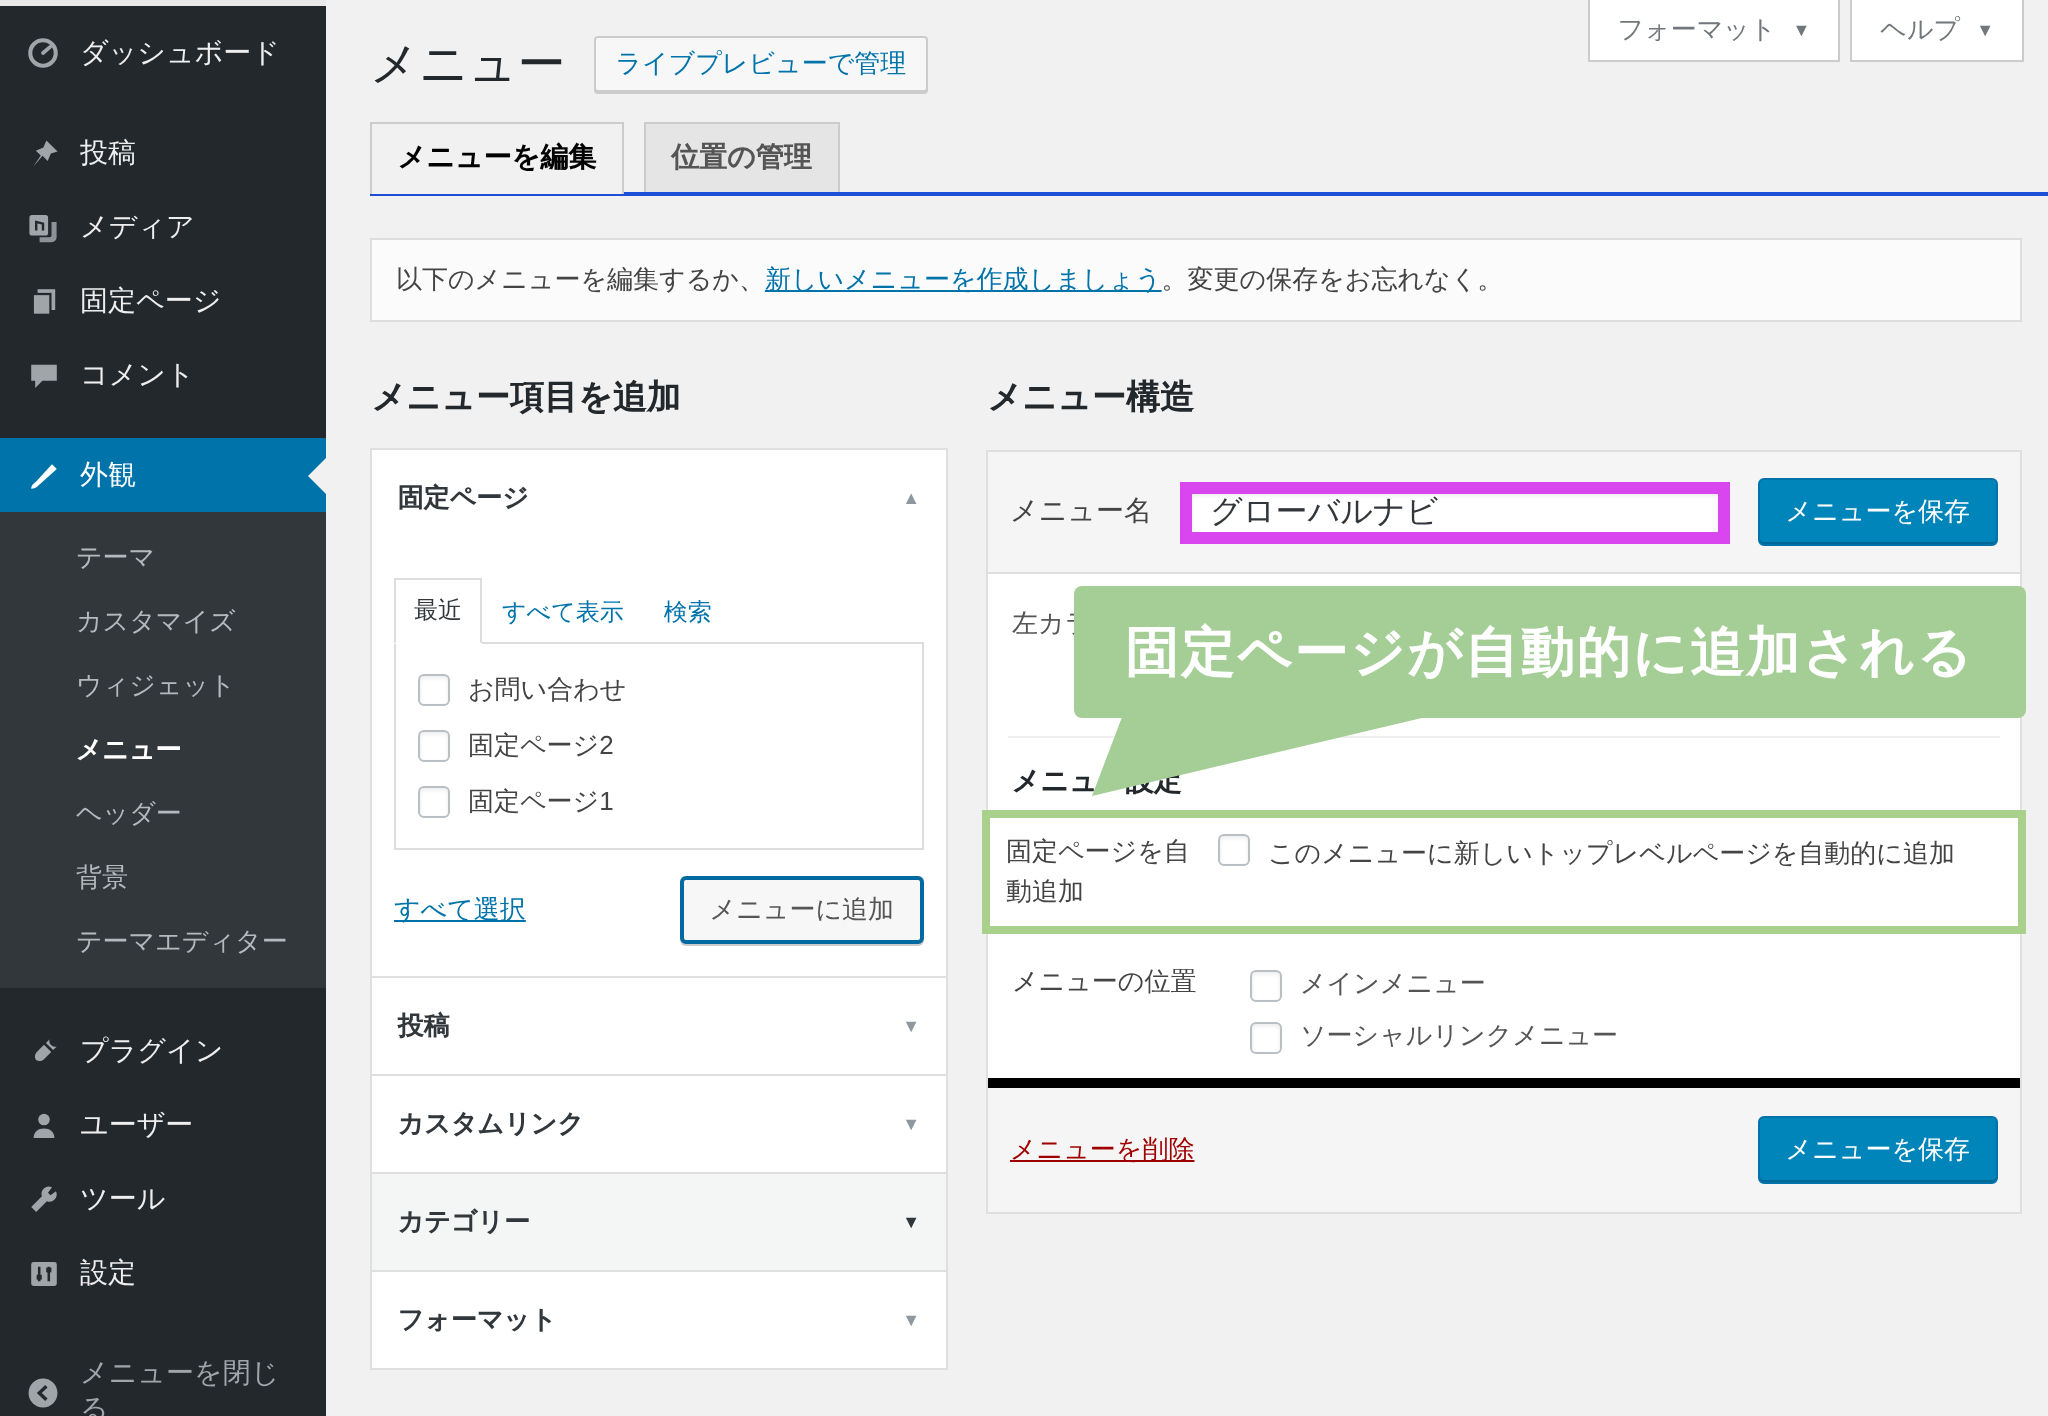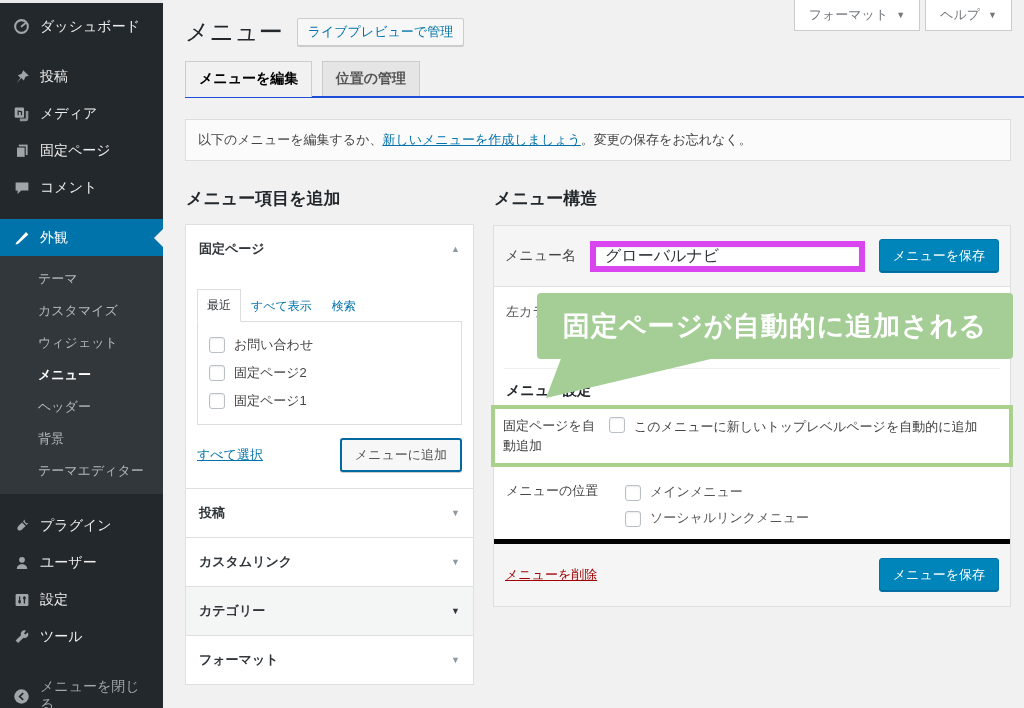--- a/index.html
+++ b/index.html
@@ -174,35 +174,35 @@
         <svg width="16" height="16" viewBox="0 0 20 20">
             <circle cx="10" cy="6" r="3.6" fill="currentColor"></circle>
             <path d="M3.5 17.5c0-4 2.9-6 6.5-6s6.5 2 6.5 6z" fill="currentColor"></path>
           </svg>
       </span>
       <span>ユーザー</span>
     </div>
     <div class="menu-item">
       <span class="ic">
         <svg width="16" height="16" viewBox="0 0 20 20">
+            <path d="M17.5 4.5 14 7 12.5 5.5 15 2a4.6 4.6 0 0 0-6.3 5.7L2 14.4 5.1 17.5l6.7-6.7A4.6 4.6 0 0 0 17.5 4.5z" fill="currentColor"></path>
+          </svg>
+      </span>
+      <span>ツール</span>
+    </div>
+    <div class="menu-item">
+      <span class="ic">
+        <svg width="16" height="16" viewBox="0 0 20 20">
             <rect x="2" y="2.5" width="16" height="15" rx="1.5" fill="currentColor"></rect>
             <path d="M7 5.5v9M13 5.5v9" stroke="#23282d" stroke-width="1.6"></path>
             <rect x="5.4" y="10.5" width="3.2" height="3" fill="#23282d"></rect>
             <rect x="11.4" y="6" width="3.2" height="3" fill="#23282d"></rect>
           </svg>
       </span>
       <span>設定</span>
-    </div>
-    <div class="menu-item">
-      <span class="ic">
-        <svg width="16" height="16" viewBox="0 0 20 20">
-            <path d="M17.5 4.5 14 7 12.5 5.5 15 2a4.6 4.6 0 0 0-6.3 5.7L2 14.4 5.1 17.5l6.7-6.7A4.6 4.6 0 0 0 17.5 4.5z" fill="currentColor"></path>
-          </svg>
-      </span>
-      <span>ツール</span>
     </div>
     <div class="menu-item collapse">
       <span class="ic">
         <svg width="17" height="17" viewBox="0 0 20 20">
             <circle cx="10" cy="10" r="8.5" fill="currentColor"></circle>
             <path d="M12 6l-4.2 4L12 14" stroke="#23282d" stroke-width="2" fill="none"></path>
           </svg>
       </span>
       <span>メニューを閉じる</span>
     </div>

